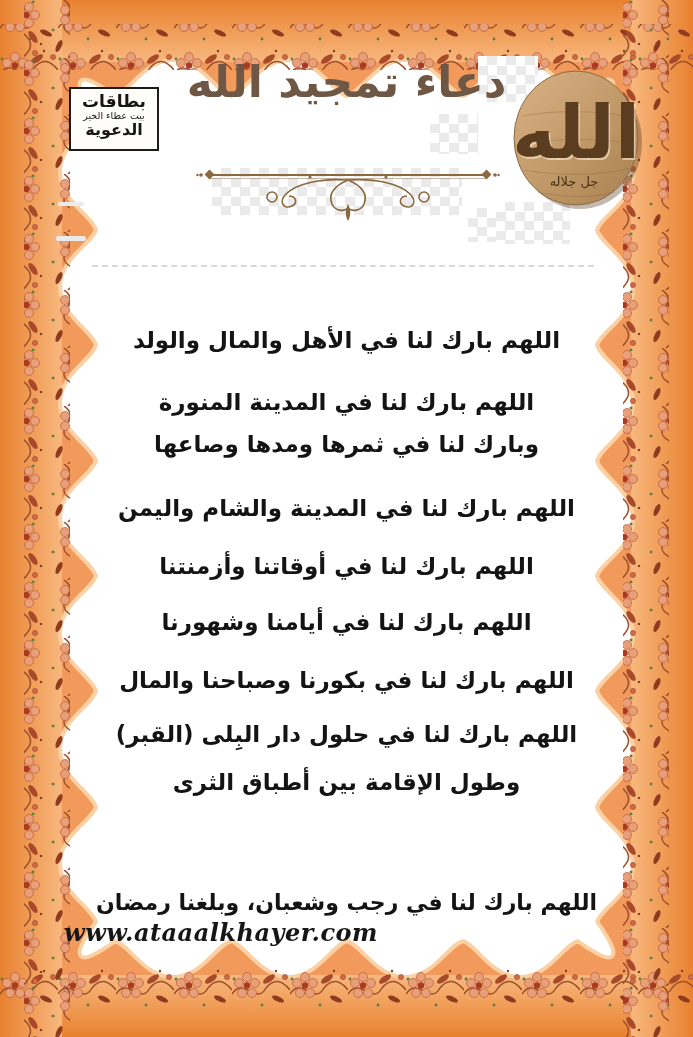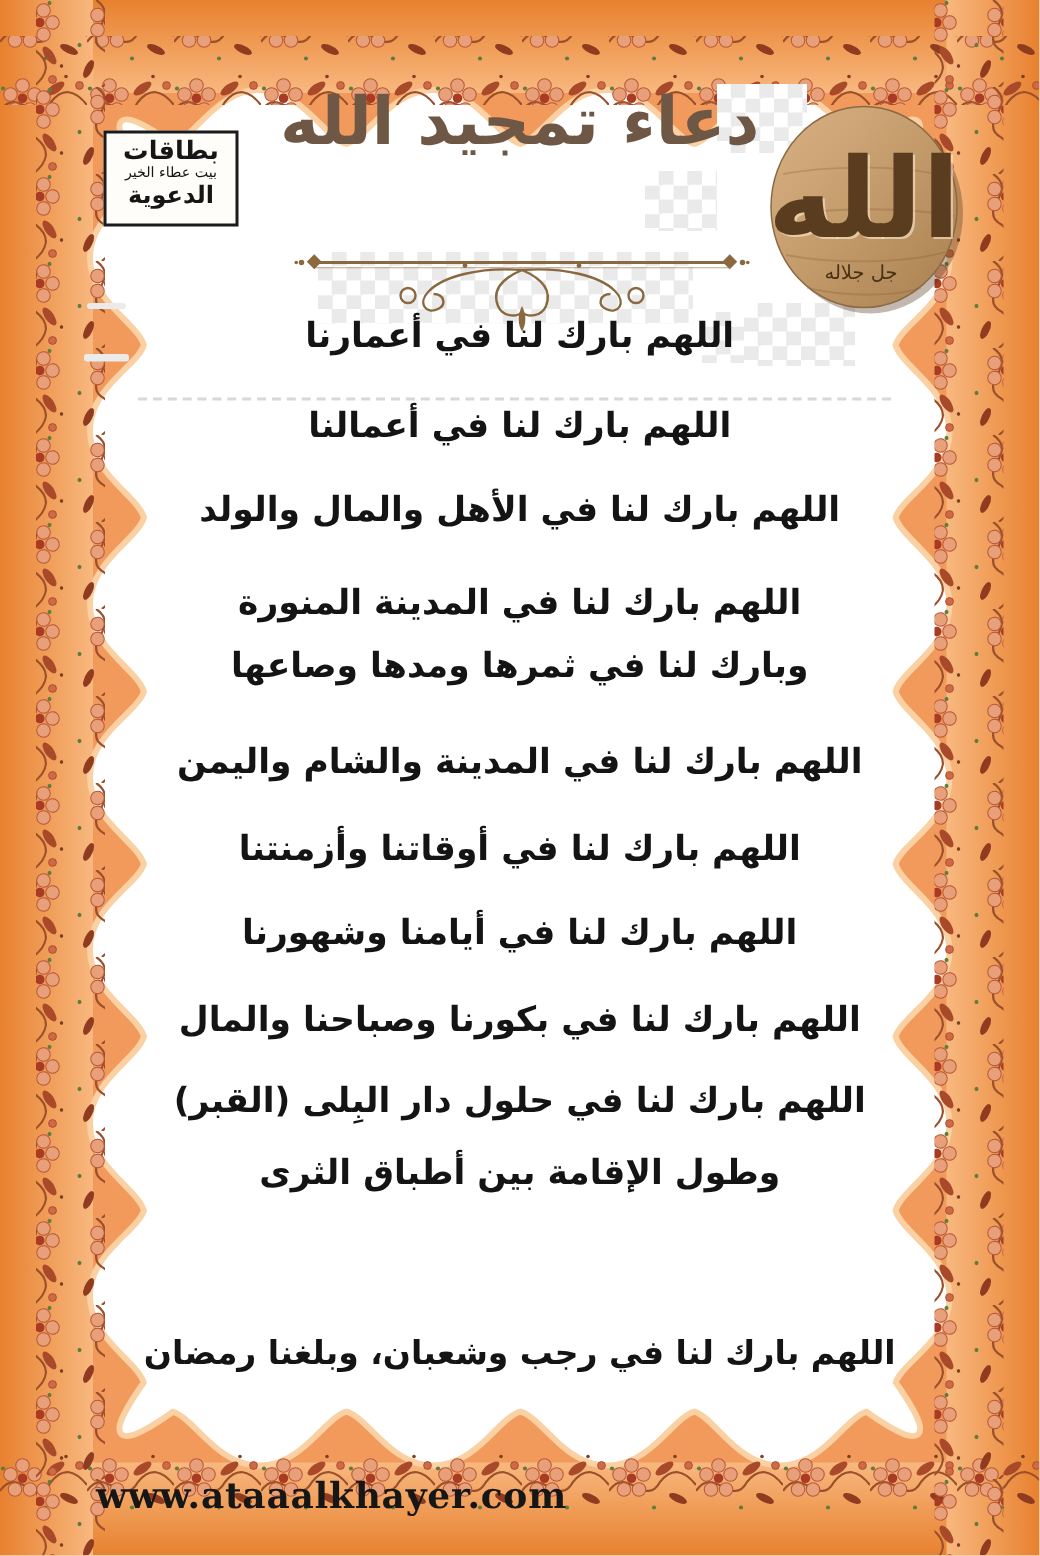--- a/index.html
+++ b/index.html
@@ -1,20 +1,20 @@
 <!DOCTYPE html>
 <html lang="ar"><head>
 <meta charset="utf-8">
 <style>
   html,body{margin:0;padding:0;background:#ffffff;}
   .page{
     position:relative;
     width:693px;height:1037px;
     overflow:hidden;
-    background:#e5e5e5;
+    background:#bef264;
     font-family:"DejaVu Sans",sans-serif;
   }
   .abs{position:absolute;}
   svg{display:block;}
   
   .frame{left:0;top:0;z-index:0;}
   
   .checker{
     z-index:1;
     background:repeating-conic-gradient(#eaeaea 0% 25%, #ffffff 0% 50%);
@@ -50,22 +50,22 @@
   .divider{z-index:2;left:196px;top:166px;}
   .medallion{z-index:2;left:510px;top:66px;}
   
   .dua-line{
     z-index:3;left:85px;right:85px;margin:0;
     text-align:center;direction:rtl;
     font-size:23px;font-weight:bold;color:#141414;line-height:1.3;
   }
   .fs22{font-size:22px;}
   .footer-url{
-    z-index:3;left:64px;top:982px;margin:0;
-    font-family:"DejaVu Serif",serif;font-weight:bold;
+    z-index:3;left:64px;top:918px;margin:0;
+    font-family:"DejaVu Serif",serif;font-style:italic;font-weight:bold;
     font-size:24px;color:#161616;letter-spacing:0.5px;
   }
 </style>
 </head>
 <body>
 
 <div class="page" dir="rtl">
 
   <svg class="abs frame" width="693" height="1037" viewBox="0 0 693 1037" aria-hidden="true">
     <defs>
@@ -219,22 +219,20 @@
       <path d="M0,1 C-14,7 -20,15 -16,25 C-13,32 -4,33 0,29"></path>
       <path d="M0,1 C14,7 20,15 16,25 C13,32 4,33 0,29"></path>
       <circle cx="-76" cy="18" r="5"></circle>
       <circle cx="76" cy="18" r="5"></circle>
       <path d="M0,25 C-3,31 -3,37 0,42 C3,37 3,31 0,25" fill="#8a6840" stroke="none"></path>
       <circle cx="-38" cy="-2" r="1.6" fill="#8a6840" stroke="none"></circle>
       <circle cx="38" cy="-2" r="1.6" fill="#8a6840" stroke="none"></circle>
     </g>
   </svg>
 
-  <p class="abs dua-line" style="top:210px;">اللهم بارك لنا في أعمارنا</p>
-  <p class="abs dua-line" style="top:270px;">اللهم بارك لنا في أعمالنا</p>
   <p class="abs dua-line" style="top:326px;">اللهم بارك لنا في الأهل والمال والولد</p>
   <p class="abs dua-line" style="top:388px;">اللهم بارك لنا في المدينة المنورة</p>
   <p class="abs dua-line" style="top:430px;">وبارك لنا في ثمرها ومدها وصاعها</p>
   <p class="abs dua-line" style="top:552px;">اللهم بارك لنا في أوقاتنا وأزمنتنا</p>
   <p class="abs dua-line" style="top:494px;">اللهم بارك لنا في المدينة والشام واليمن</p>
   <p class="abs dua-line" style="top:608px;">اللهم بارك لنا في أيامنا وشهورنا</p>
   <p class="abs dua-line" style="top:666px;">اللهم بارك لنا في بكورنا وصباحنا والمال</p>
   <p class="abs dua-line" style="top:768px;">وطول الإقامة بين أطباق الثرى</p>
   <p class="abs dua-line" style="top:720px;">اللهم بارك لنا في حلول دار البِلى (القبر)</p>
   <p class="abs dua-line fs22" style="top:889px;">اللهم بارك لنا في رجب وشعبان، وبلغنا رمضان</p>

